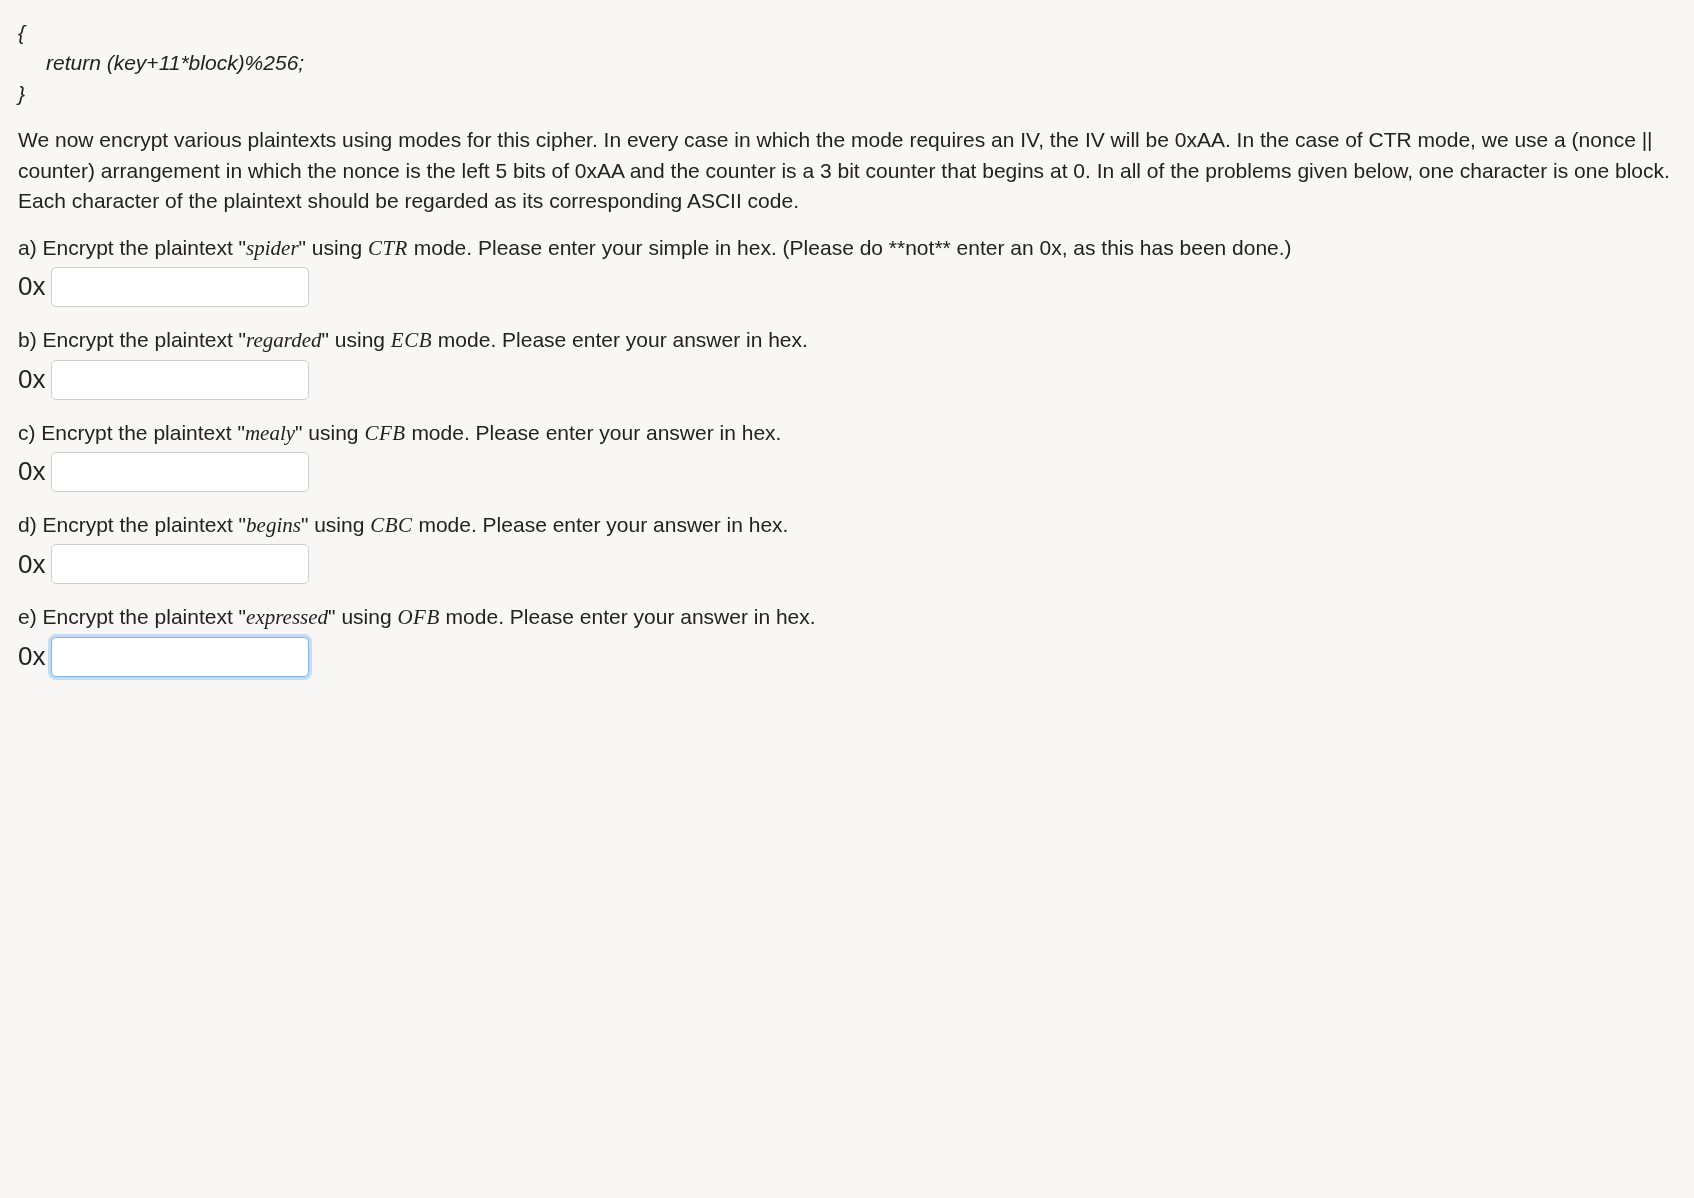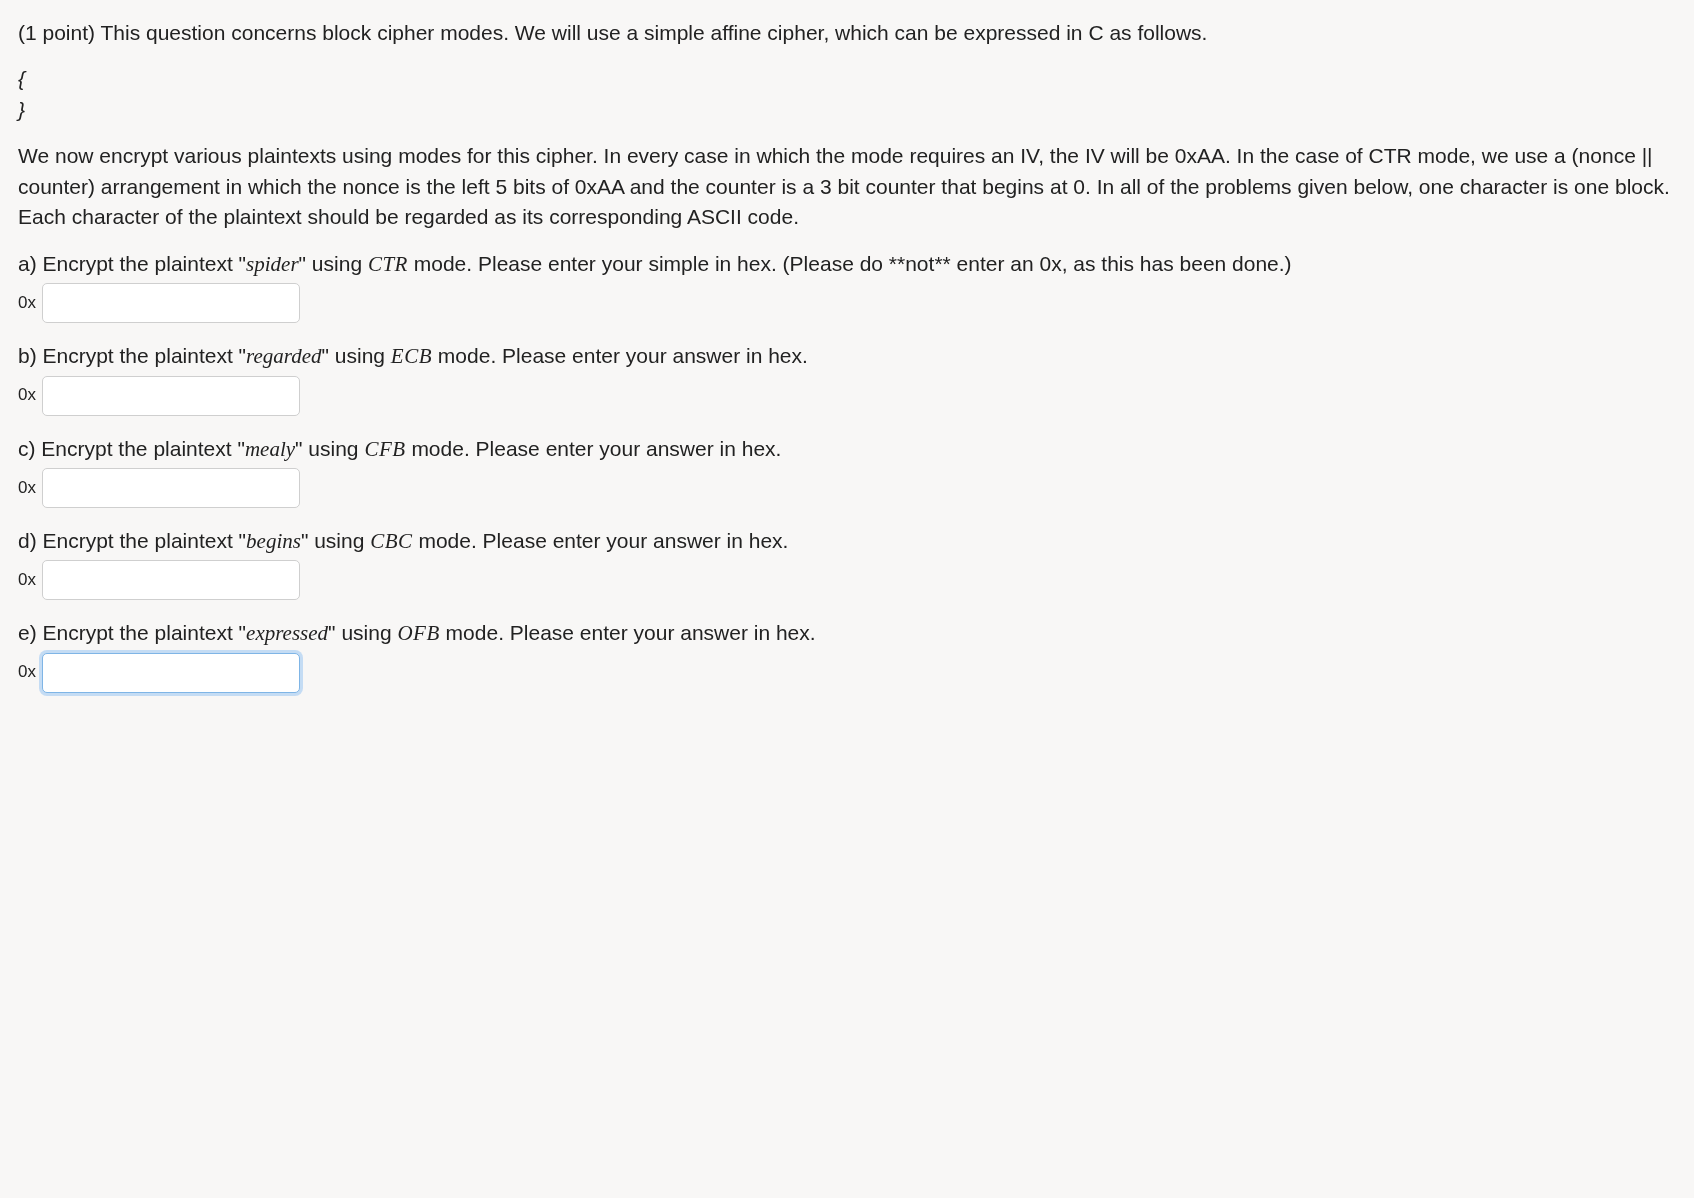--- a/index.html
+++ b/index.html
@@ -38,21 +38,21 @@
     }
     .subq-text {
       margin-bottom: 4px;
     }
     .answer-row {
       display: flex;
       align-items: center;
       gap: 6px;
     }
     .prefix {
-      font-size: 17px;
+      font-size: 26px;
     }
     input[type="text"] {
       width: 258px;
       height: 40px;
       border: 1px solid #cfcfcf;
       border-radius: 5px;
       background: #fff;
       font-size: 18px;
       padding: 4px 10px;
       outline: none;
@@ -70,24 +70,24 @@
       font-family: Georgia, 'Times New Roman', serif;
       letter-spacing: 0.5px;
       text-align: center;
     }
   </style>
 </head>
 <body>
 
 <div class="question-container">
 
-  <p class="para">(1 point) This question concerns block cipher modes. We will use a simple affine cipher, which can be expressed in C as follows.</p>
 
   <div class="code-block">
     <div>{</div>
+    <div class="code-indent">return (key+11*block)%256;</div>
     <div>}</div>
   </div>
 
 
   <p class="para">We now encrypt various plaintexts using modes for this cipher. In every case in which the mode requires an IV, the IV will be 0xAA. In the case of CTR mode, we use a (nonce || counter) arrangement in which the nonce is the left 5 bits of 0xAA and the counter is a 3 bit counter that begins at 0. In all of the problems given below, one character is one block. Each character of the plaintext should be regarded as its corresponding ASCII code.</p>
 
   <div class="subq">
     <p class="subq-text">
       <span>a) Encrypt the plaintext "</span><span class="ital">spider</span><span>" using </span><span class="mathvar">CTR</span><span> mode. Please enter your simple in hex. (Please do **not** enter an 0x, as this has been done.)</span>
     </p>

